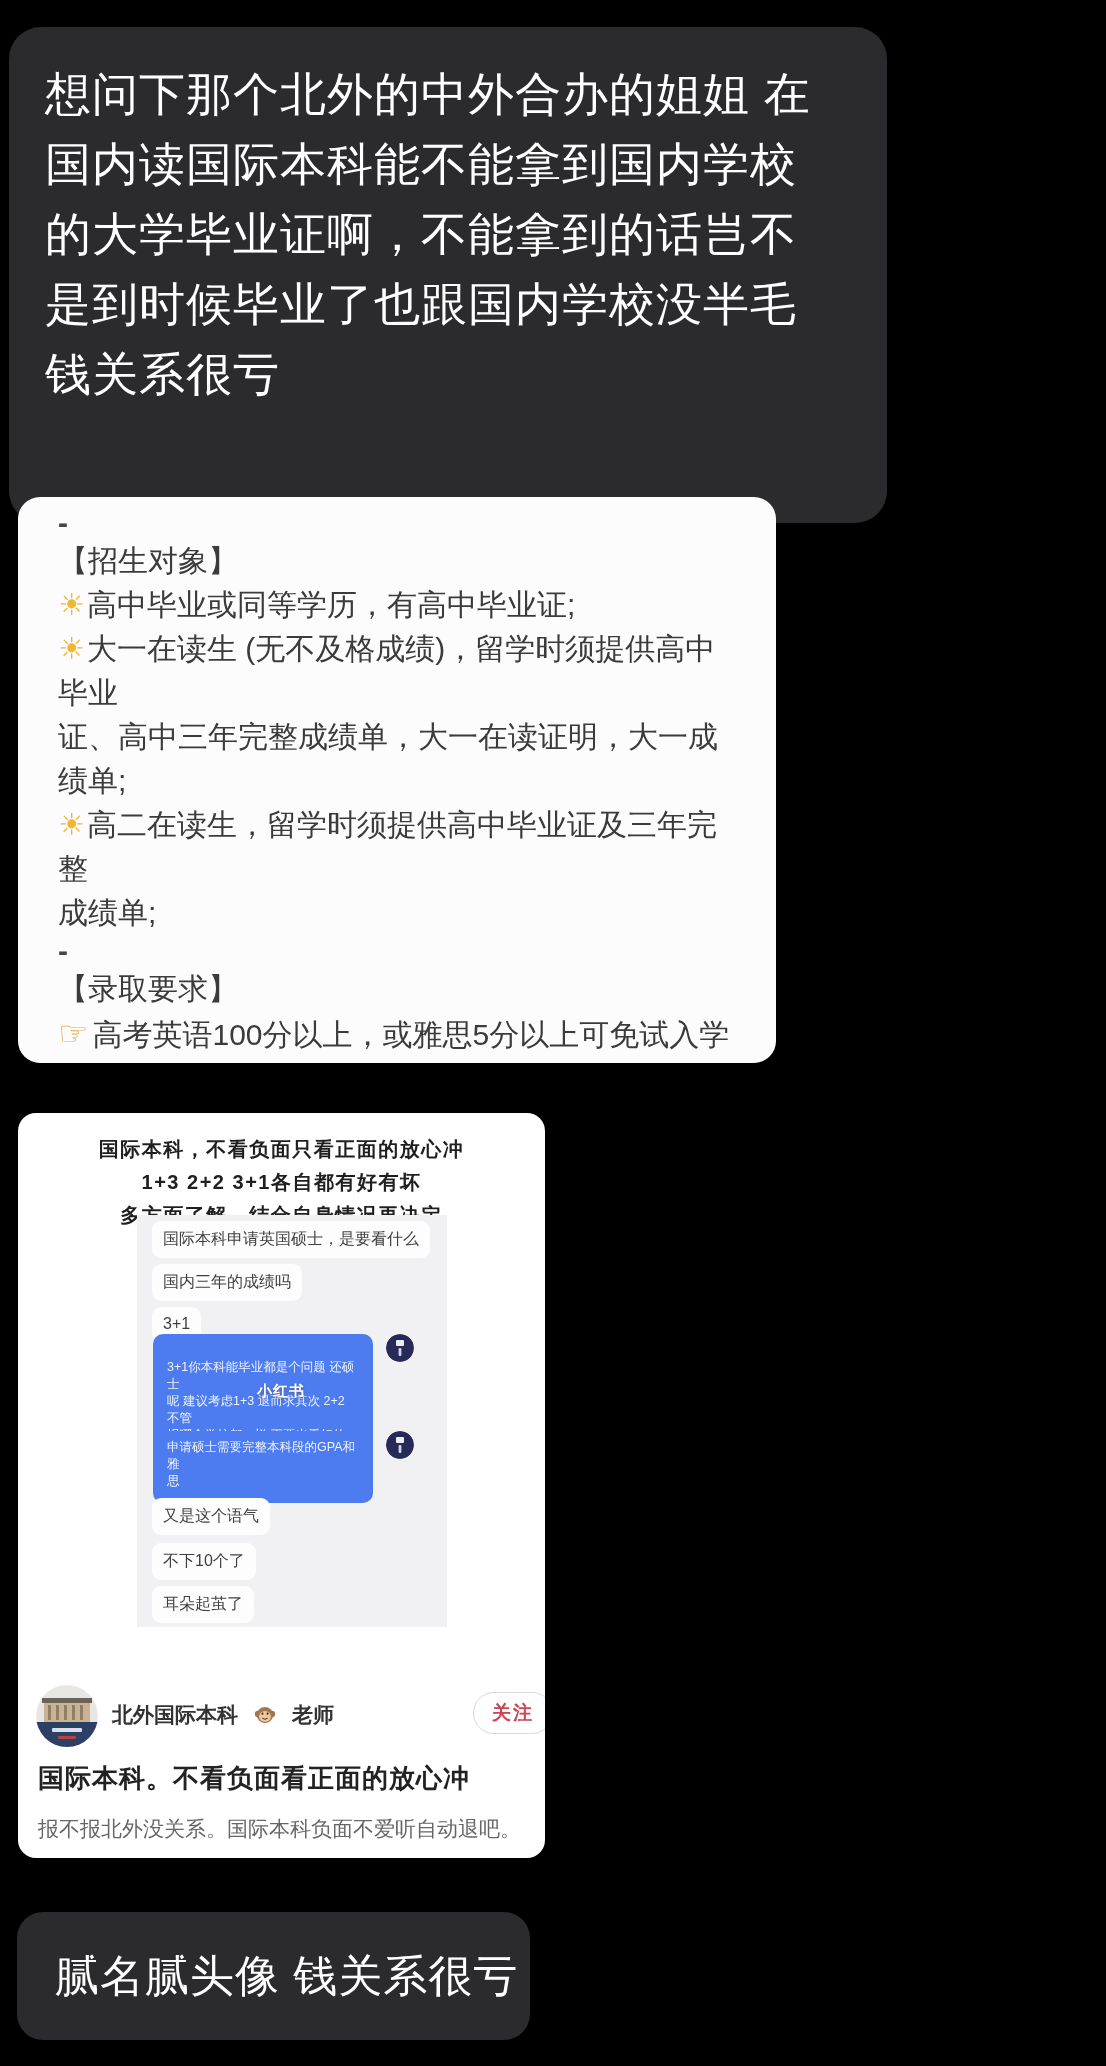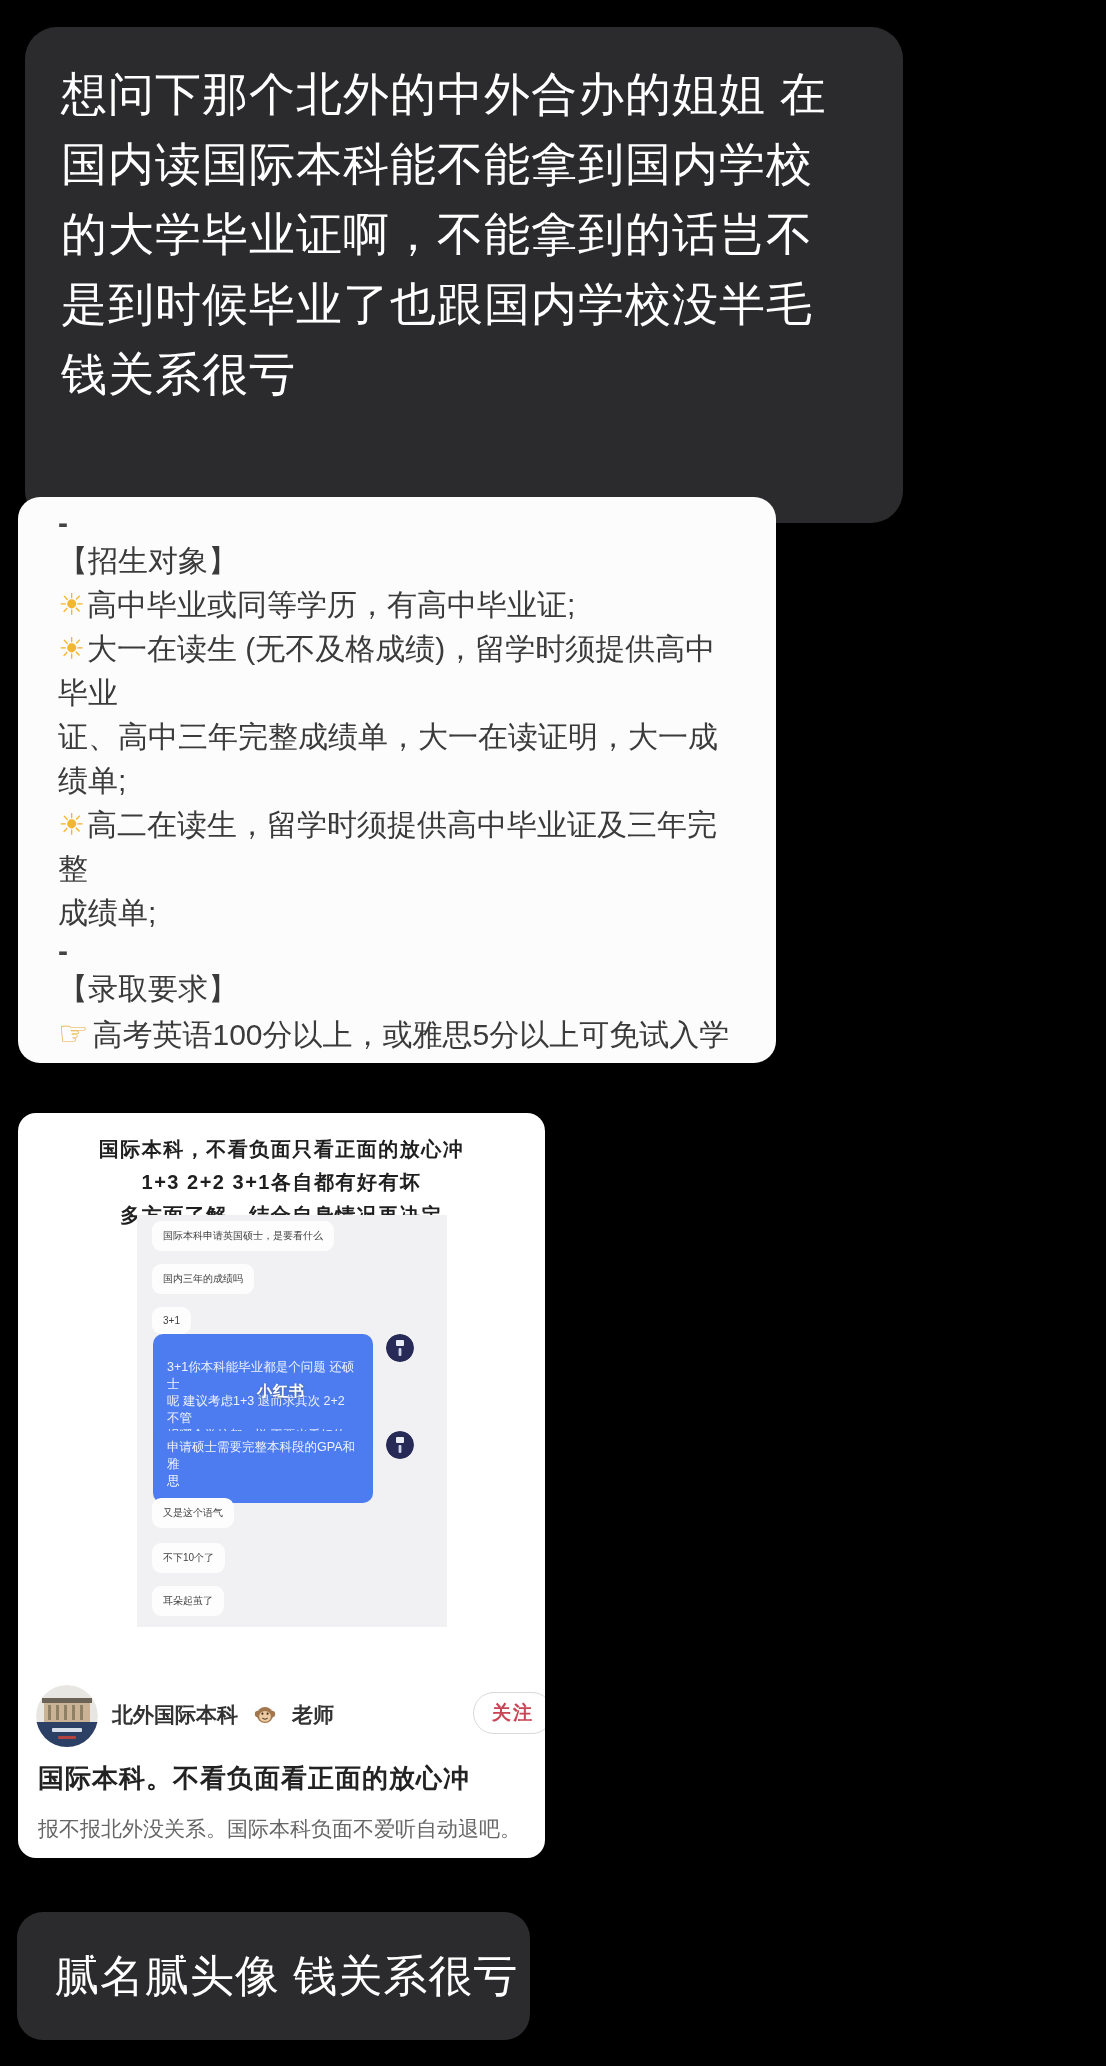--- a/index.html
+++ b/index.html
@@ -2,41 +2,41 @@
 <html><head>
 <meta charset="utf-8">
 <style>
   html,body{margin:0;padding:0;background:#000;}
   #screen{position:relative;width:1106px;height:2066px;background:#000;overflow:hidden;
           font-family:"Liberation Sans","DejaVu Sans",sans-serif;}
   .emoji{font-family:"DejaVu Sans",sans-serif;}
 
   
   .dark-card{position:absolute;background:#2b2b2d;border-radius:30px;color:#fff;}
-  #question-card{left:25px;top:27px;width:878px;height:496px;border-radius:32px;}
+  #question-card{left:9px;top:27px;width:878px;height:496px;border-radius:32px;}
   #question-card .txt{padding:32px 36px;font-size:46px;line-height:70px;white-space:pre-line;letter-spacing:1px;}
   #footer-card{left:17px;top:1912px;width:513px;height:128px;border-radius:26px;display:flex;align-items:center;}
   #footer-card .txt{padding-left:38px;font-size:44px;letter-spacing:1px;}
 
   
   #admission-card{position:absolute;left:18px;top:497px;width:758px;height:566px;background:#fcfcfc;
                   border-radius:22px;overflow:hidden;color:#3b3b3b;}
   #admission-card .inner{padding:10px 38px 0 40px;font-size:30px;}
   .adm-line{line-height:44px;white-space:pre-line;}
   .adm-dash{line-height:32px;font-weight:700;color:#444;}
   .adm-head{font-weight:400;}
   .sun-ico{color:#f2b632;font-size:30px;margin-right:2px;font-weight:400;}
   .hand-ico{color:#e6aa3c;font-size:34px;margin-right:4px;font-weight:700;}
 
   
   #shot-card{position:absolute;left:18px;top:1113px;width:527px;height:745px;background:#fff;
              border-radius:18px;overflow:hidden;}
   .shot-header{padding-top:20px;text-align:center;font-size:20px;font-weight:700;color:#1f1f1f;line-height:33px;letter-spacing:1.5px;}
   #chat-area{position:absolute;left:119px;top:102px;width:310px;height:412px;background:#f1f1f3;}
-  .g-bubble{position:absolute;background:#fdfdfd;border-radius:9px;padding:8px 11px;font-size:10px;color:#3f3f3f;white-space:nowrap;}
+  .g-bubble{position:absolute;background:#fdfdfd;border-radius:9px;padding:8px 11px;font-size:16px;color:#3f3f3f;white-space:nowrap;}
   .b-bubble{position:absolute;background:#4c7cf0;border-radius:10px;padding:8px 14px;font-size:12.5px;line-height:17px;
             color:#eef2ff;width:192px;white-space:pre-line;}
   .chat-avatar{position:absolute;width:28px;height:28px;border-radius:50%;overflow:hidden;}
   .watermark{position:absolute;left:104px;top:48px;font-size:15px;font-weight:700;color:#fff;
              text-shadow:0 1px 3px rgba(90,90,90,.75);letter-spacing:1px;}
 
   .profile-row{position:absolute;left:18px;top:572px;width:491px;height:62px;}
   .profile-avatar{position:absolute;left:0;top:0;width:62px;height:62px;border-radius:50%;overflow:hidden;}
   .profile-name{position:absolute;left:76px;top:16px;font-size:21px;font-weight:700;color:#333;
                 display:flex;align-items:center;gap:16px;}

